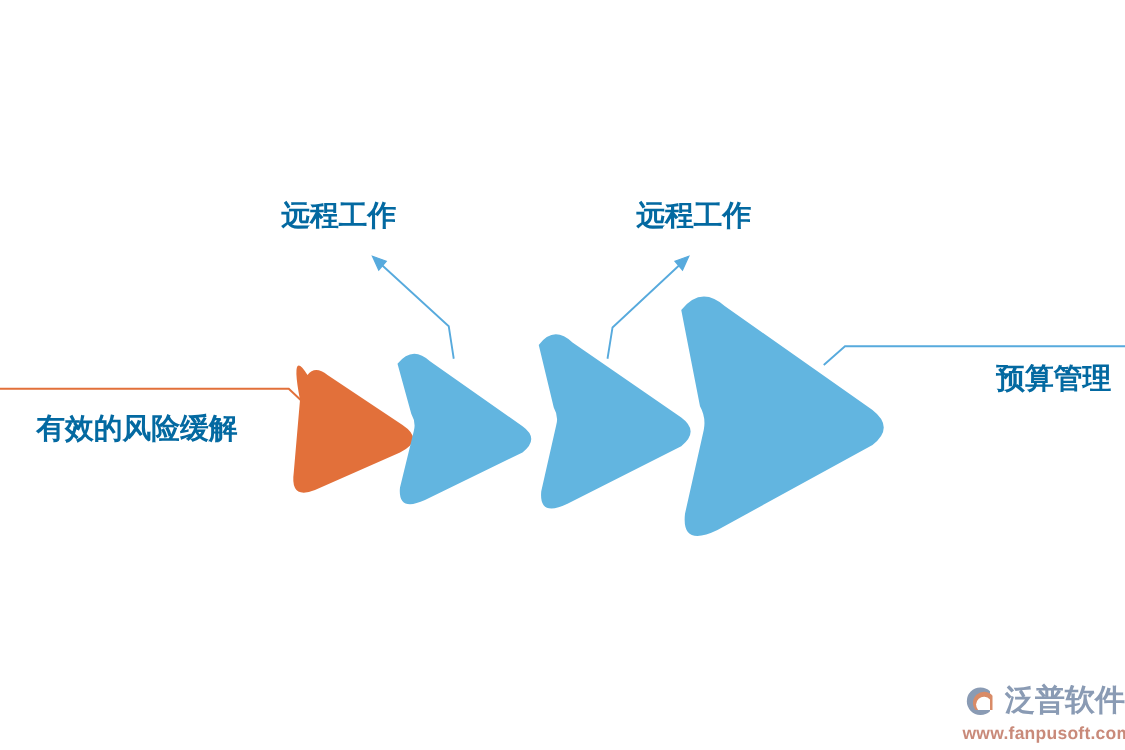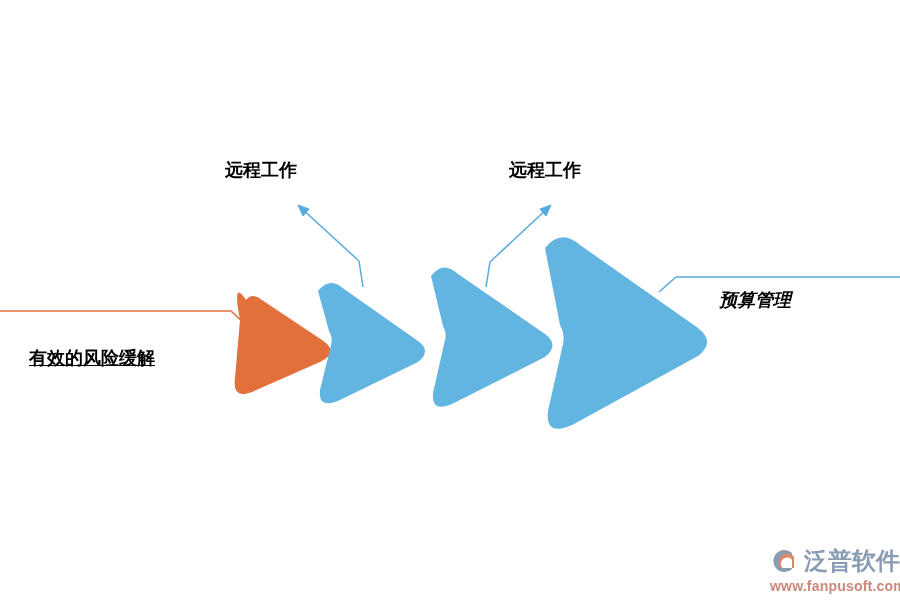--- a/index.html
+++ b/index.html
@@ -19,31 +19,31 @@
   }
   #diagram-svg {
     position: absolute;
     left: 0;
     top: 0;
     width: 900px;
     height: 600px;
   }
   .label {
     position: absolute;
-    font-size: 18px;
+    font-size: 23px;
     font-weight: bold;
-    color: #000000;
+    color: #0369a1;
     line-height: 1;
     white-space: nowrap;
     letter-spacing: 0px;
   }
-  #label-risk      { left: 29px;  top: 349px; text-decoration: underline; }
+  #label-risk      { left: 29px;  top: 331px; }
   #label-remote    { left: 225px; top: 161px; }
   #label-product   { left: 509px; top: 161px; }
-  #label-budget    { left: 719px; top: 291px; font-style: italic; }
+  #label-budget    { left: 797px; top: 291px; }
 
   
   #watermark {
     position: absolute;
     left: 770px;
     top: 546px;
     width: 124px;
     height: 56px;
   }
   #watermark .wm-row {

